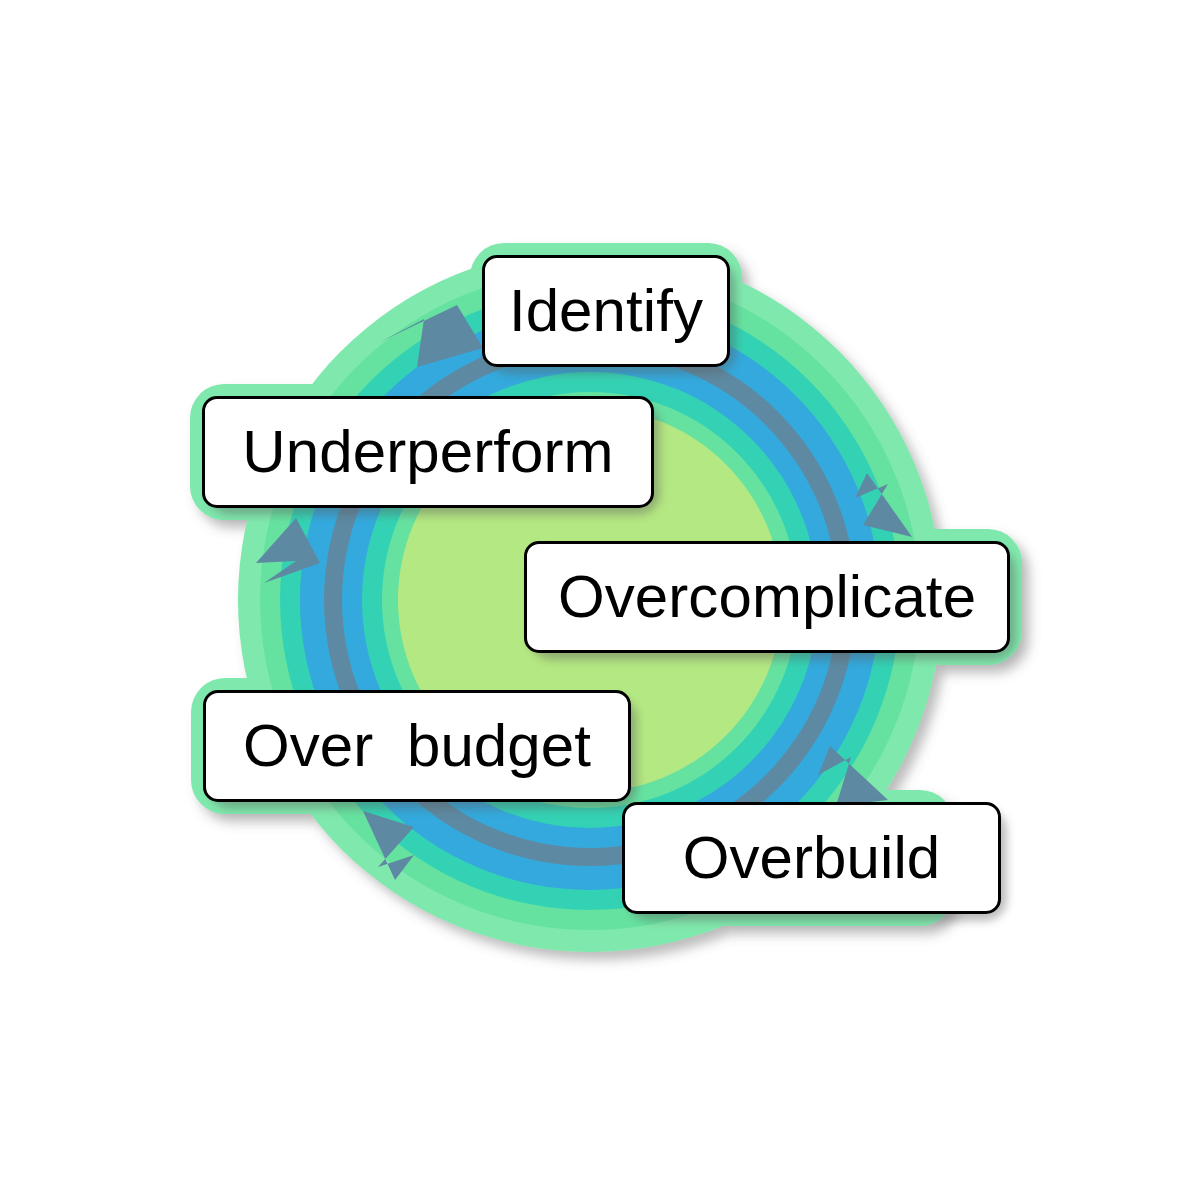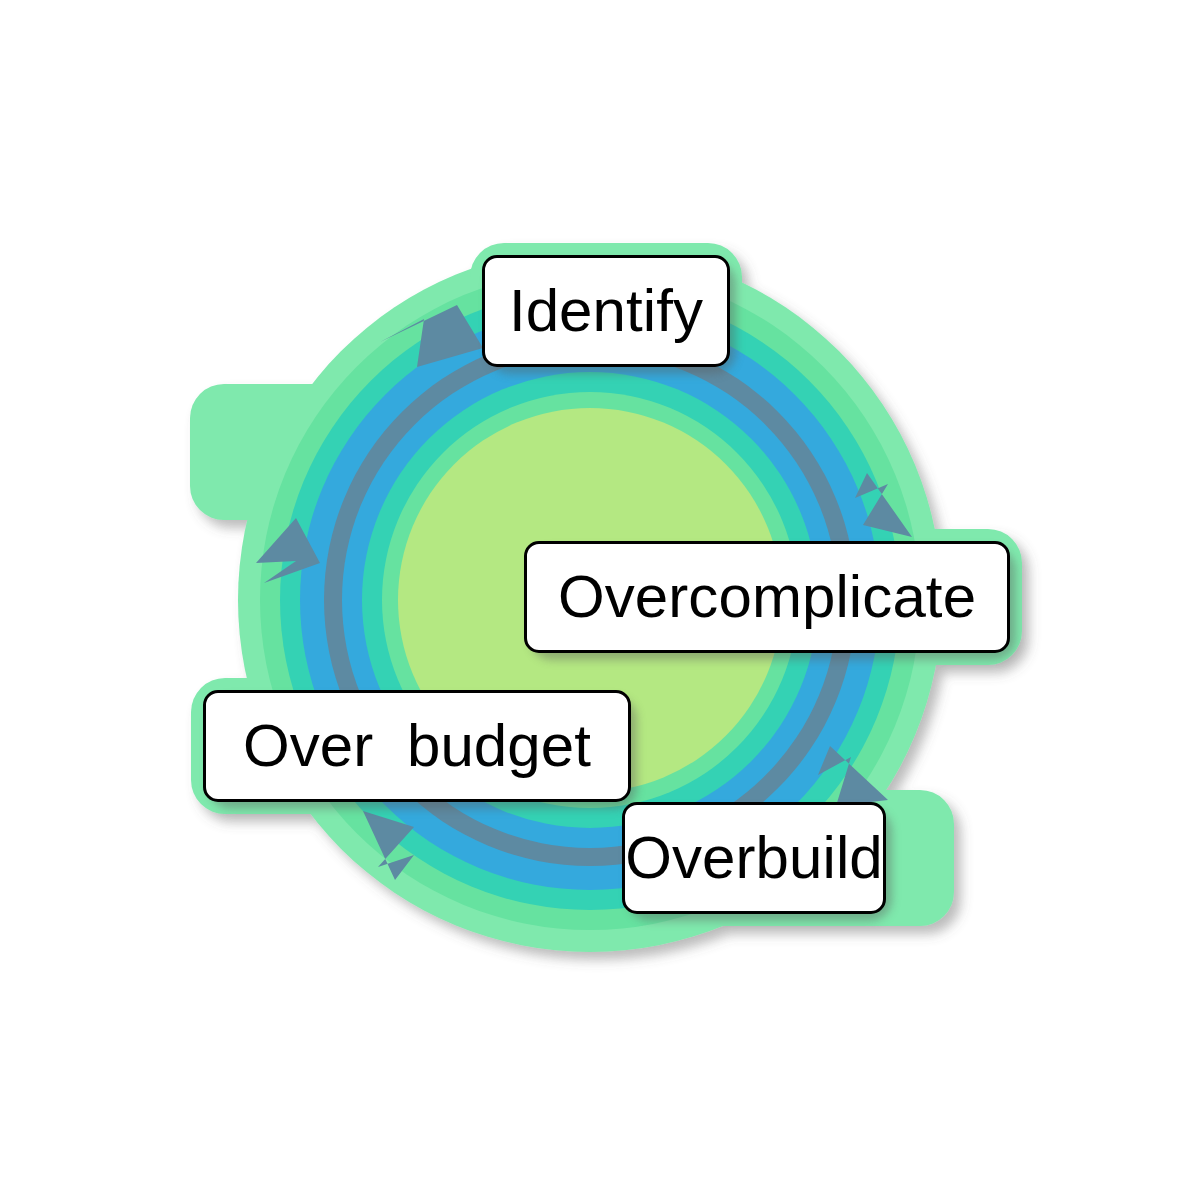--- a/index.html
+++ b/index.html
@@ -53,21 +53,21 @@
 
   #node-underperform   {left:202px; top:396px; width:452px; height:112px;}
   #node-underperform .label-text{font-size:60px;}
 
   #node-overcomplicate {left:524px; top:541px; width:486px; height:112px;}
   #node-overcomplicate .label-text{font-size:60px;}
 
   #node-overbudget     {left:203px; top:690px; width:428px; height:112px;}
   #node-overbudget .label-text{font-size:60px;}
 
-  #node-overbuild      {left:622px; top:802px; width:264px; height:112px;}
+  #node-overbuild      {left:622px; top:802px; width:379px; height:112px;}
   #node-overbuild .label-text{font-size:60px;}
 </style>
 </head>
 <body>
 
 <div id="stage">
 
   <svg id="svgroot" viewBox="0 0 1200 1200" xmlns="http://www.w3.org/2000/svg">
     <defs>
       <filter id="softshadow" x="-25%" y="-25%" width="160%" height="160%">
@@ -108,20 +108,25 @@
       <polygon points="296,518 320,563 264,583 296,561 256,563"></polygon>
     </g>
   </svg>
 
   <div class="label-node" id="node-identify">
     <div class="label-inner">
       <span class="label-text">Identify</span>
     </div>
   </div>
 
+  <div class="label-node" id="node-underperform">
+    <div class="label-inner">
+      <span class="label-text">Underperform</span>
+    </div>
+  </div>
 
   <div class="label-node" id="node-overcomplicate">
     <div class="label-inner">
       <span class="label-text">Overcomplicate</span>
     </div>
   </div>
 
   <div class="label-node" id="node-overbudget">
     <div class="label-inner">
       <span class="label-text">Over  budget</span>

